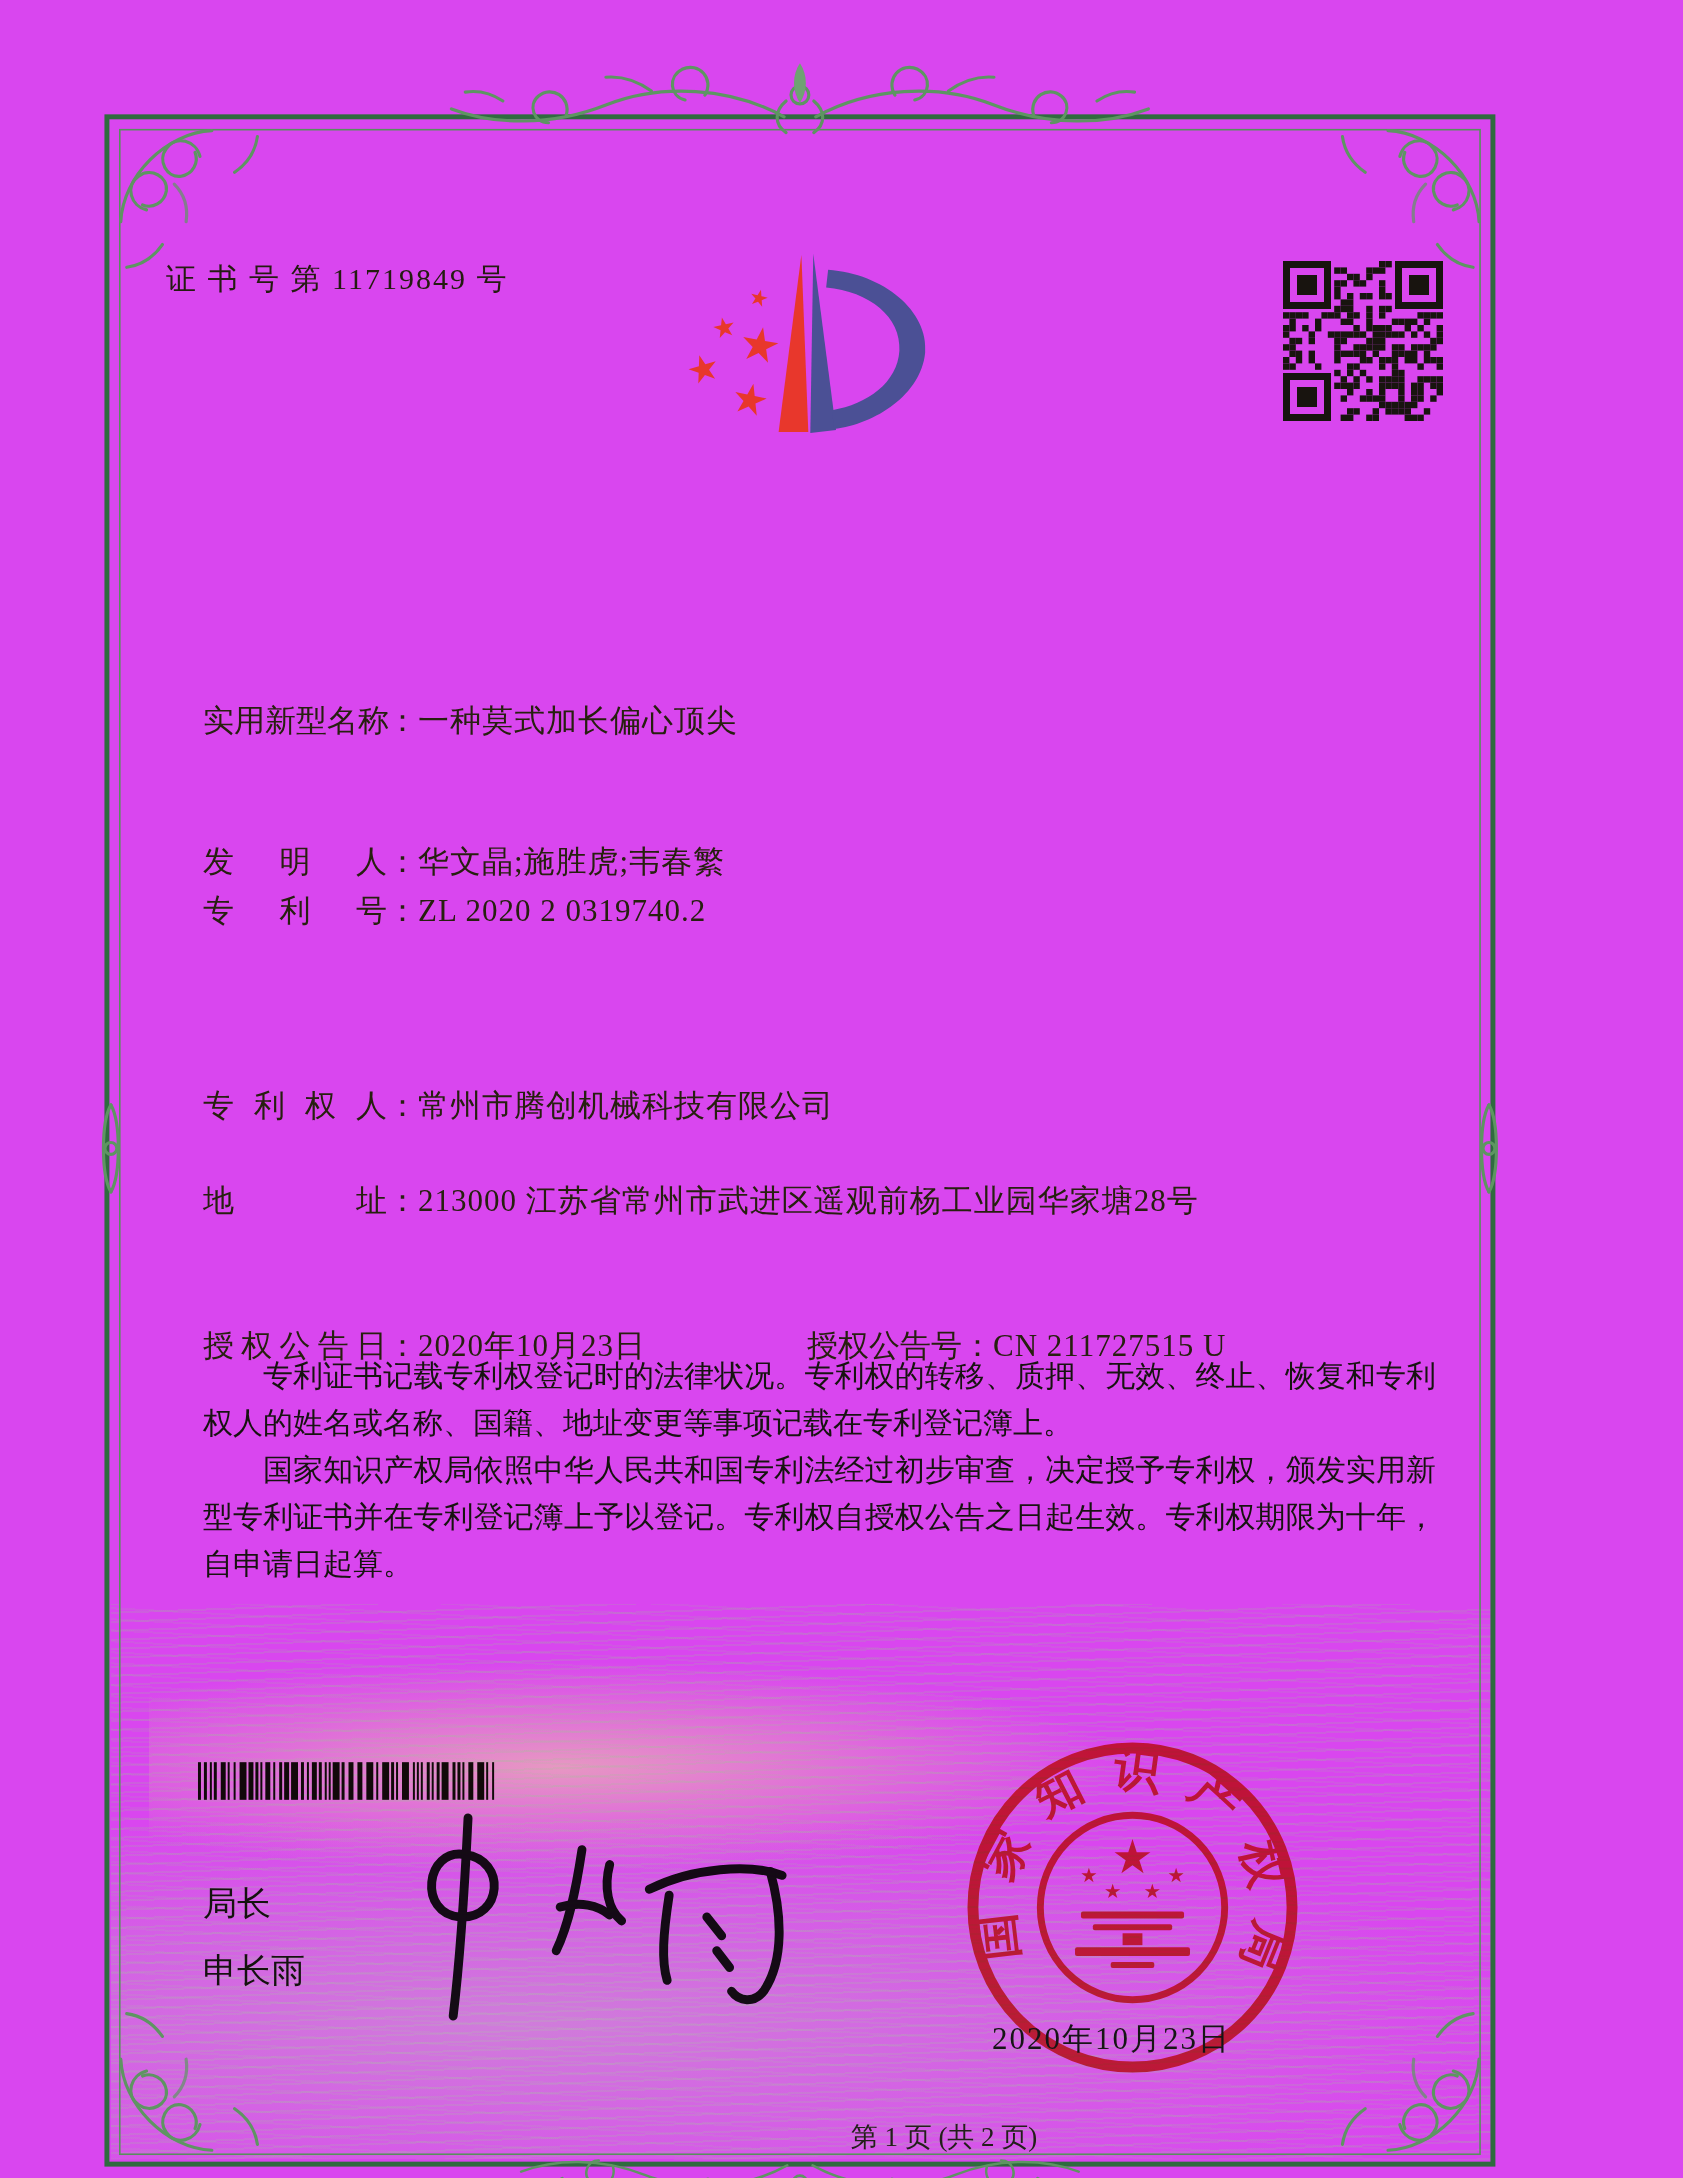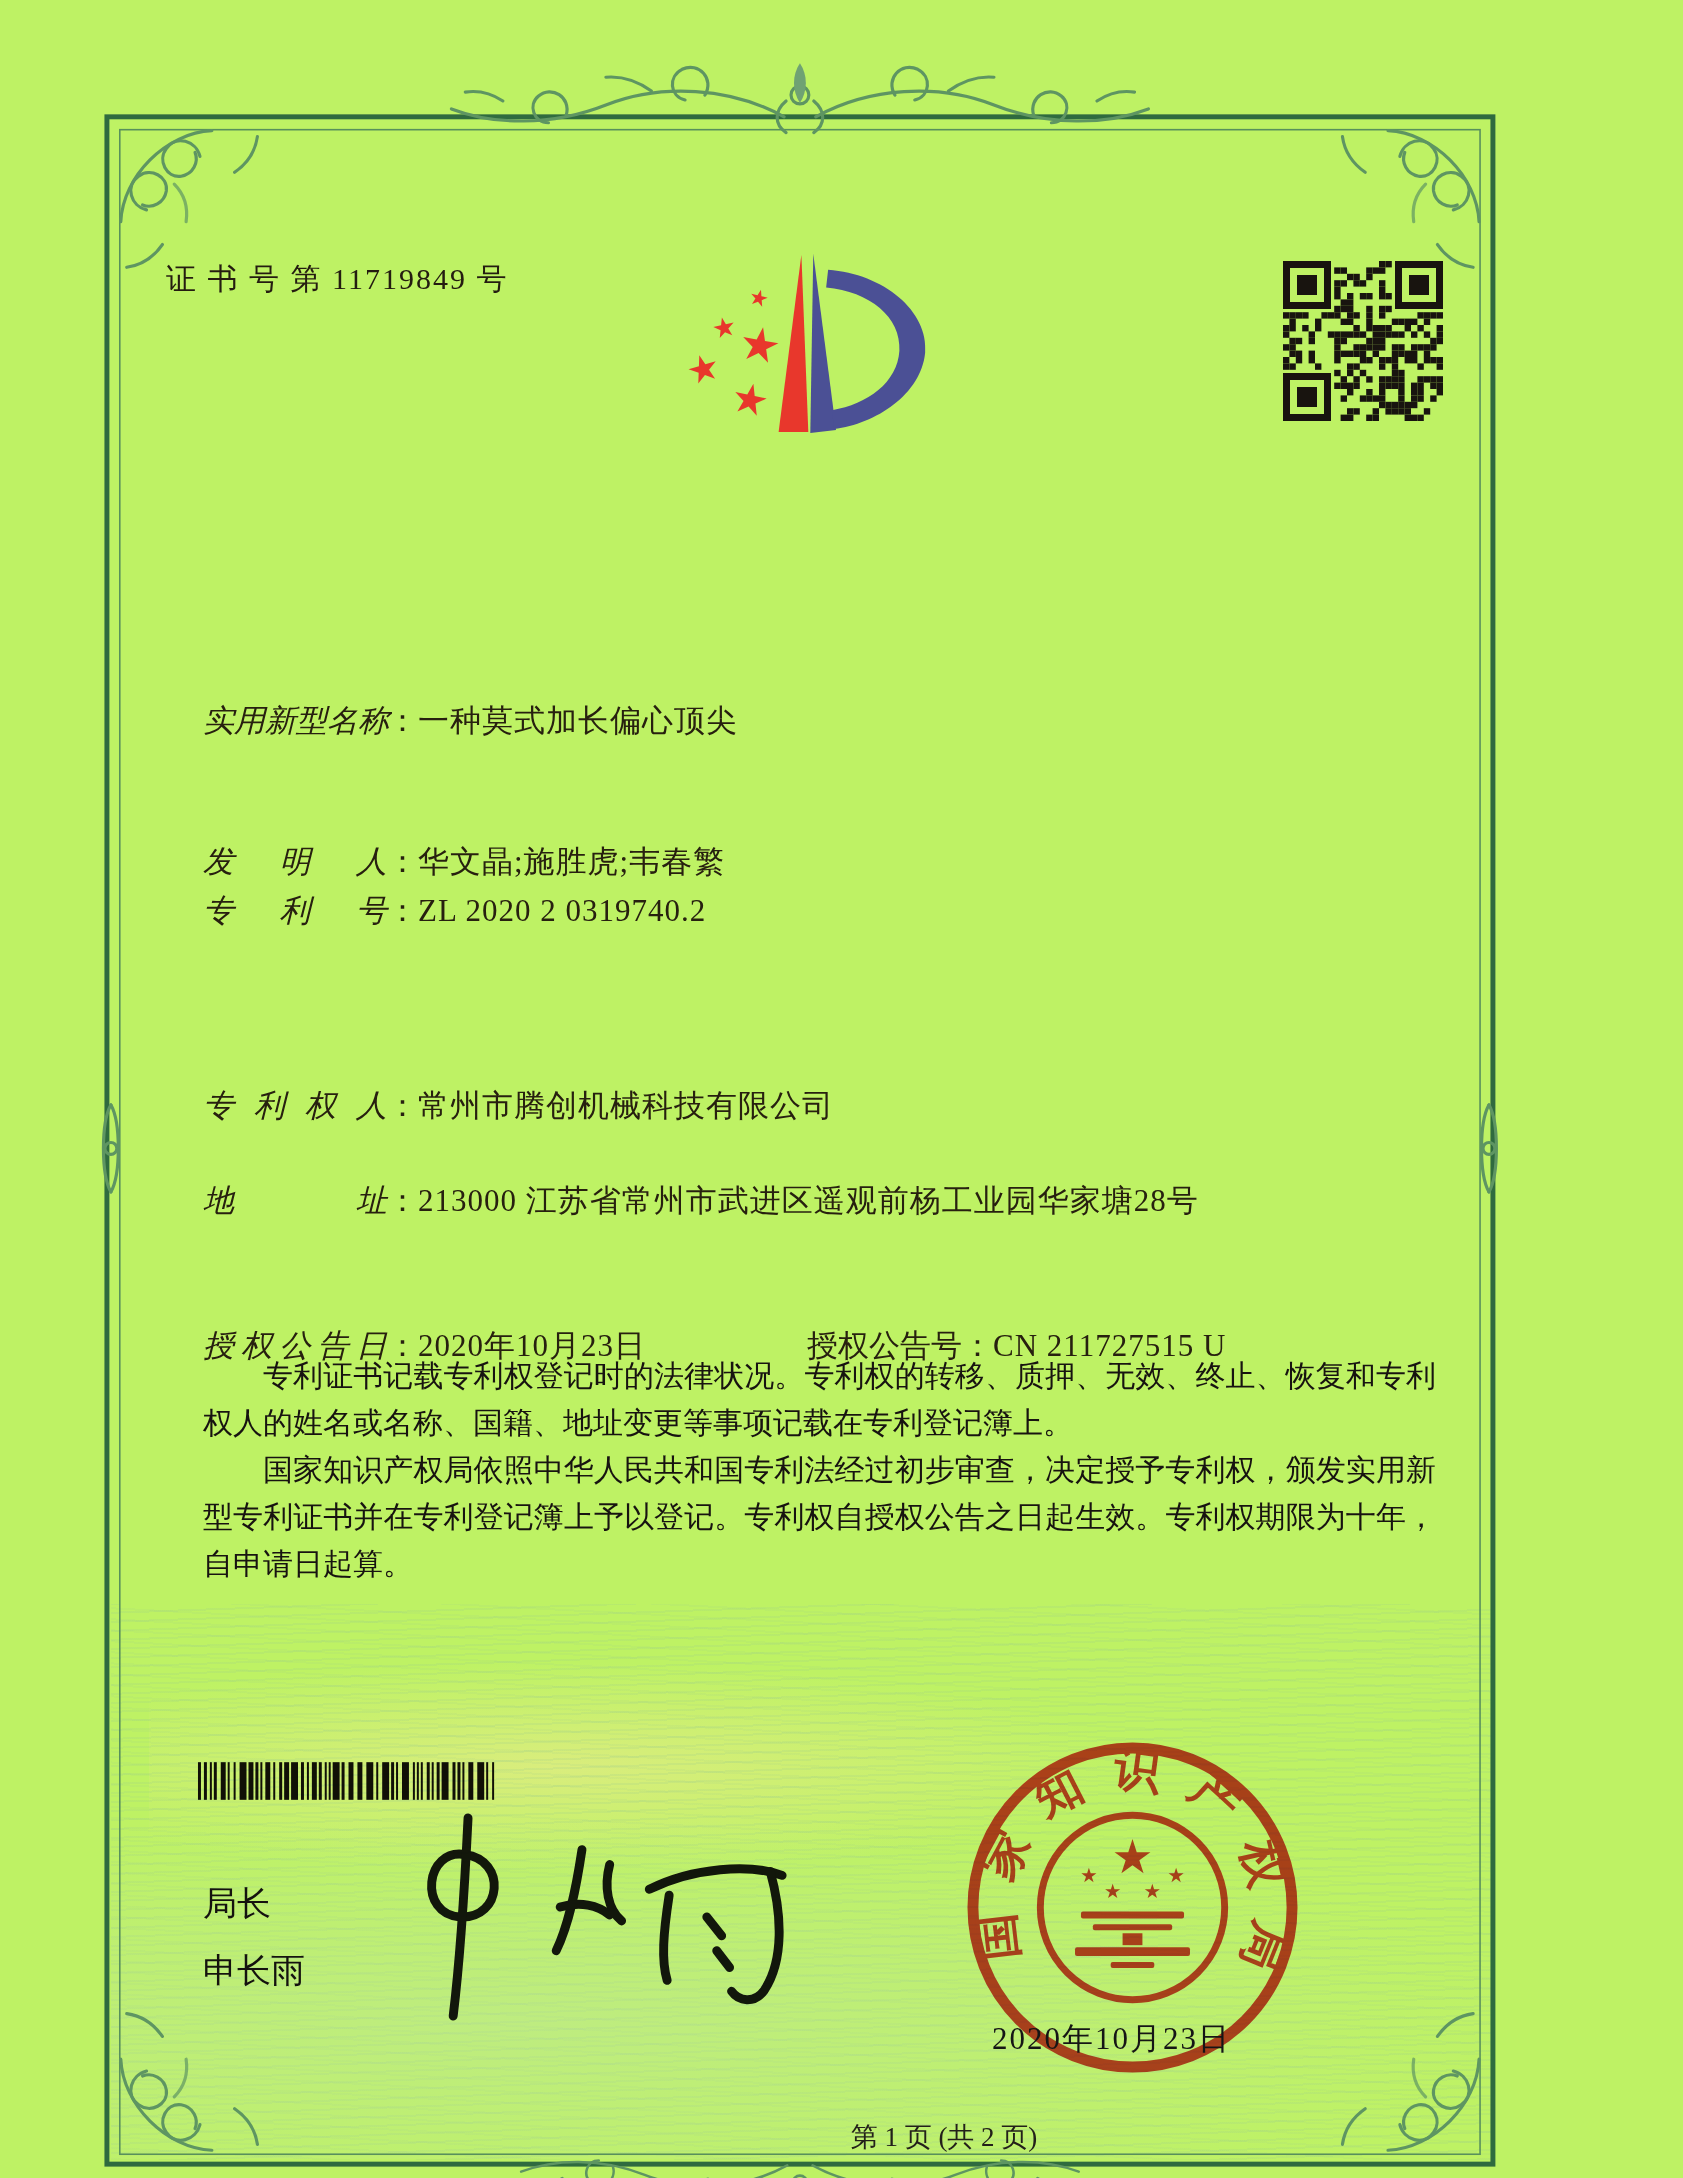--- a/index.html
+++ b/index.html
@@ -1,36 +1,36 @@
 <!DOCTYPE html>
 <html><head>
 <meta charset="utf-8">
 <style>
   html,body{margin:0;padding:0;background:#e8e8e4;}
-  .page{position:relative;width:1683px;height:2178px;background:#bef264;overflow:hidden;
+  .page{position:relative;width:1683px;height:2178px;background:#d946ef;overflow:hidden;
         font-family:"Liberation Serif","DejaVu Serif",serif;color:#1c170f;}
   .abs{position:absolute;}
   
   .tex-green{position:absolute;left:111px;top:1604px;width:1380px;height:556px;pointer-events:none;
     background:
       repeating-linear-gradient(-2deg, rgba(150,200,142,.18) 0 2px, rgba(150,200,142,0) 2px 9px),
       repeating-linear-gradient(3deg, rgba(150,200,142,.12) 0 2px, rgba(150,200,142,0) 2px 11px);}
   .tex-yellow{position:absolute;left:149px;top:1663px;width:970px;height:208px;pointer-events:none;
     background:radial-gradient(ellipse at 42% 50%, rgba(244,232,150,.5), rgba(244,232,150,0) 72%);}
   .tex-green2{position:absolute;left:111px;top:1822px;width:1380px;height:337px;pointer-events:none;
     background:radial-gradient(ellipse at 30% 60%, rgba(190,225,180,.35), rgba(190,225,180,0) 75%);}
 
   .frame-svg{position:absolute;left:0;top:0;width:1683px;height:2178px;pointer-events:none;}
 
   .cert-no{left:166px;top:259px;font-size:30px;letter-spacing:2px;color:#241c10;}
   .title{left:109px;top:513px;width:1386px;text-align:center;font-size:70px;font-weight:bold;
          letter-spacing:16px;text-indent:16px;color:#121008;}
 
   .field-row{position:absolute;left:203px;font-size:31px;color:#27200f;white-space:nowrap;line-height:44px;}
-  .flabel{display:inline-block;width:184px;text-align:justify;text-align-last:justify;text-justify:inter-character;vertical-align:top;font-style:italic;}
+  .flabel{display:inline-block;width:184px;text-align:justify;text-align-last:justify;text-justify:inter-character;vertical-align:top;}
   .fcolon{display:inline-block;vertical-align:top;}
   .fvalue{letter-spacing:1px;vertical-align:top;}
   .grant2{position:absolute;left:604px;top:0;}
 
   .paras{left:203px;top:1352px;width:1233px;font-size:30px;line-height:47px;text-align:justify;color:#171310;}
   .paras p{margin:0;text-indent:2em;}
 
   .barcode{left:196px;top:1762px;mix-blend-mode:multiply;}
   .sig-label{left:203px;font-size:34px;font-family:"Liberation Sans","DejaVu Sans",sans-serif;color:#14120e;}
   .signature{left:366px;top:1810px;mix-blend-mode:multiply;}

